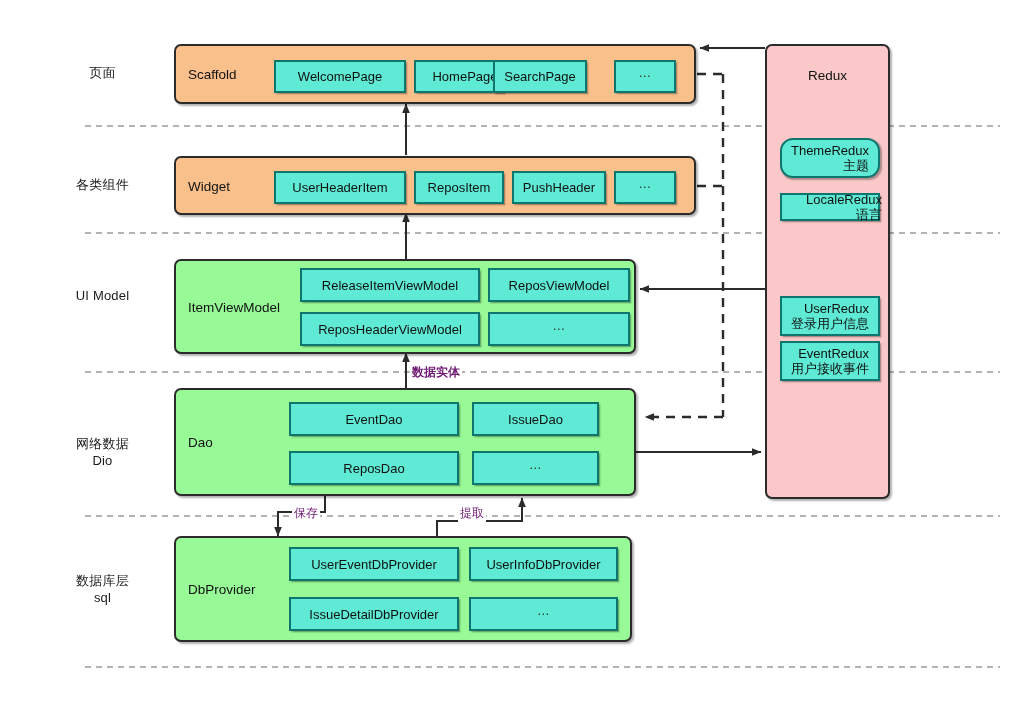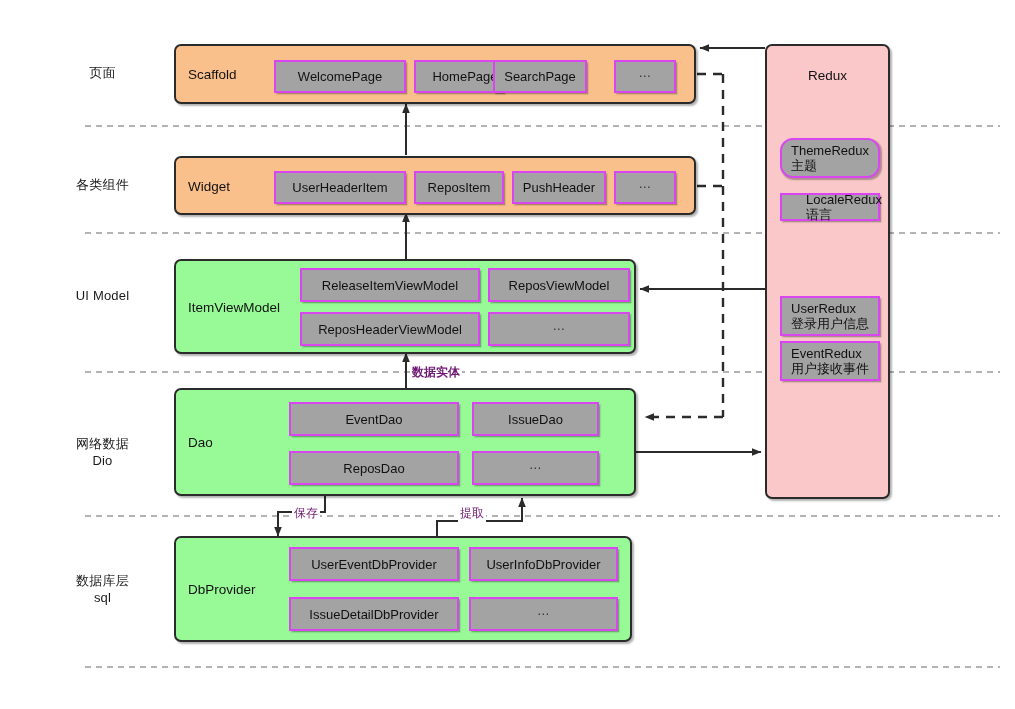--- a/index.html
+++ b/index.html
@@ -60,29 +60,29 @@
   }
   .group-title.top {
     left: 0;
     right: 0;
     top: 22px;
     text-align: center;
   }
   
   .item {
     position: absolute;
-    background: #a3a3a3;
-    border: 2px solid #d946ef;
+    background: #5eead4;
+    border: 2px solid #0f766e;
     box-sizing: border-box;
     display: flex;
     align-items: center;
     justify-content: center;
     font-size: 13px;
     color: #111;
-    text-align: left;
+    text-align: right;
     line-height: 15px;
     box-shadow: 1.5px 1.5px 1.5px rgba(0,0,0,.30);
     white-space: pre-line;
   }
   .item.ellipsis { font-size: 12px; color: #333; letter-spacing: 1px; }
   
   .edge-label {
     position: absolute;
     background: #ffffff;
     font-size: 12px;

